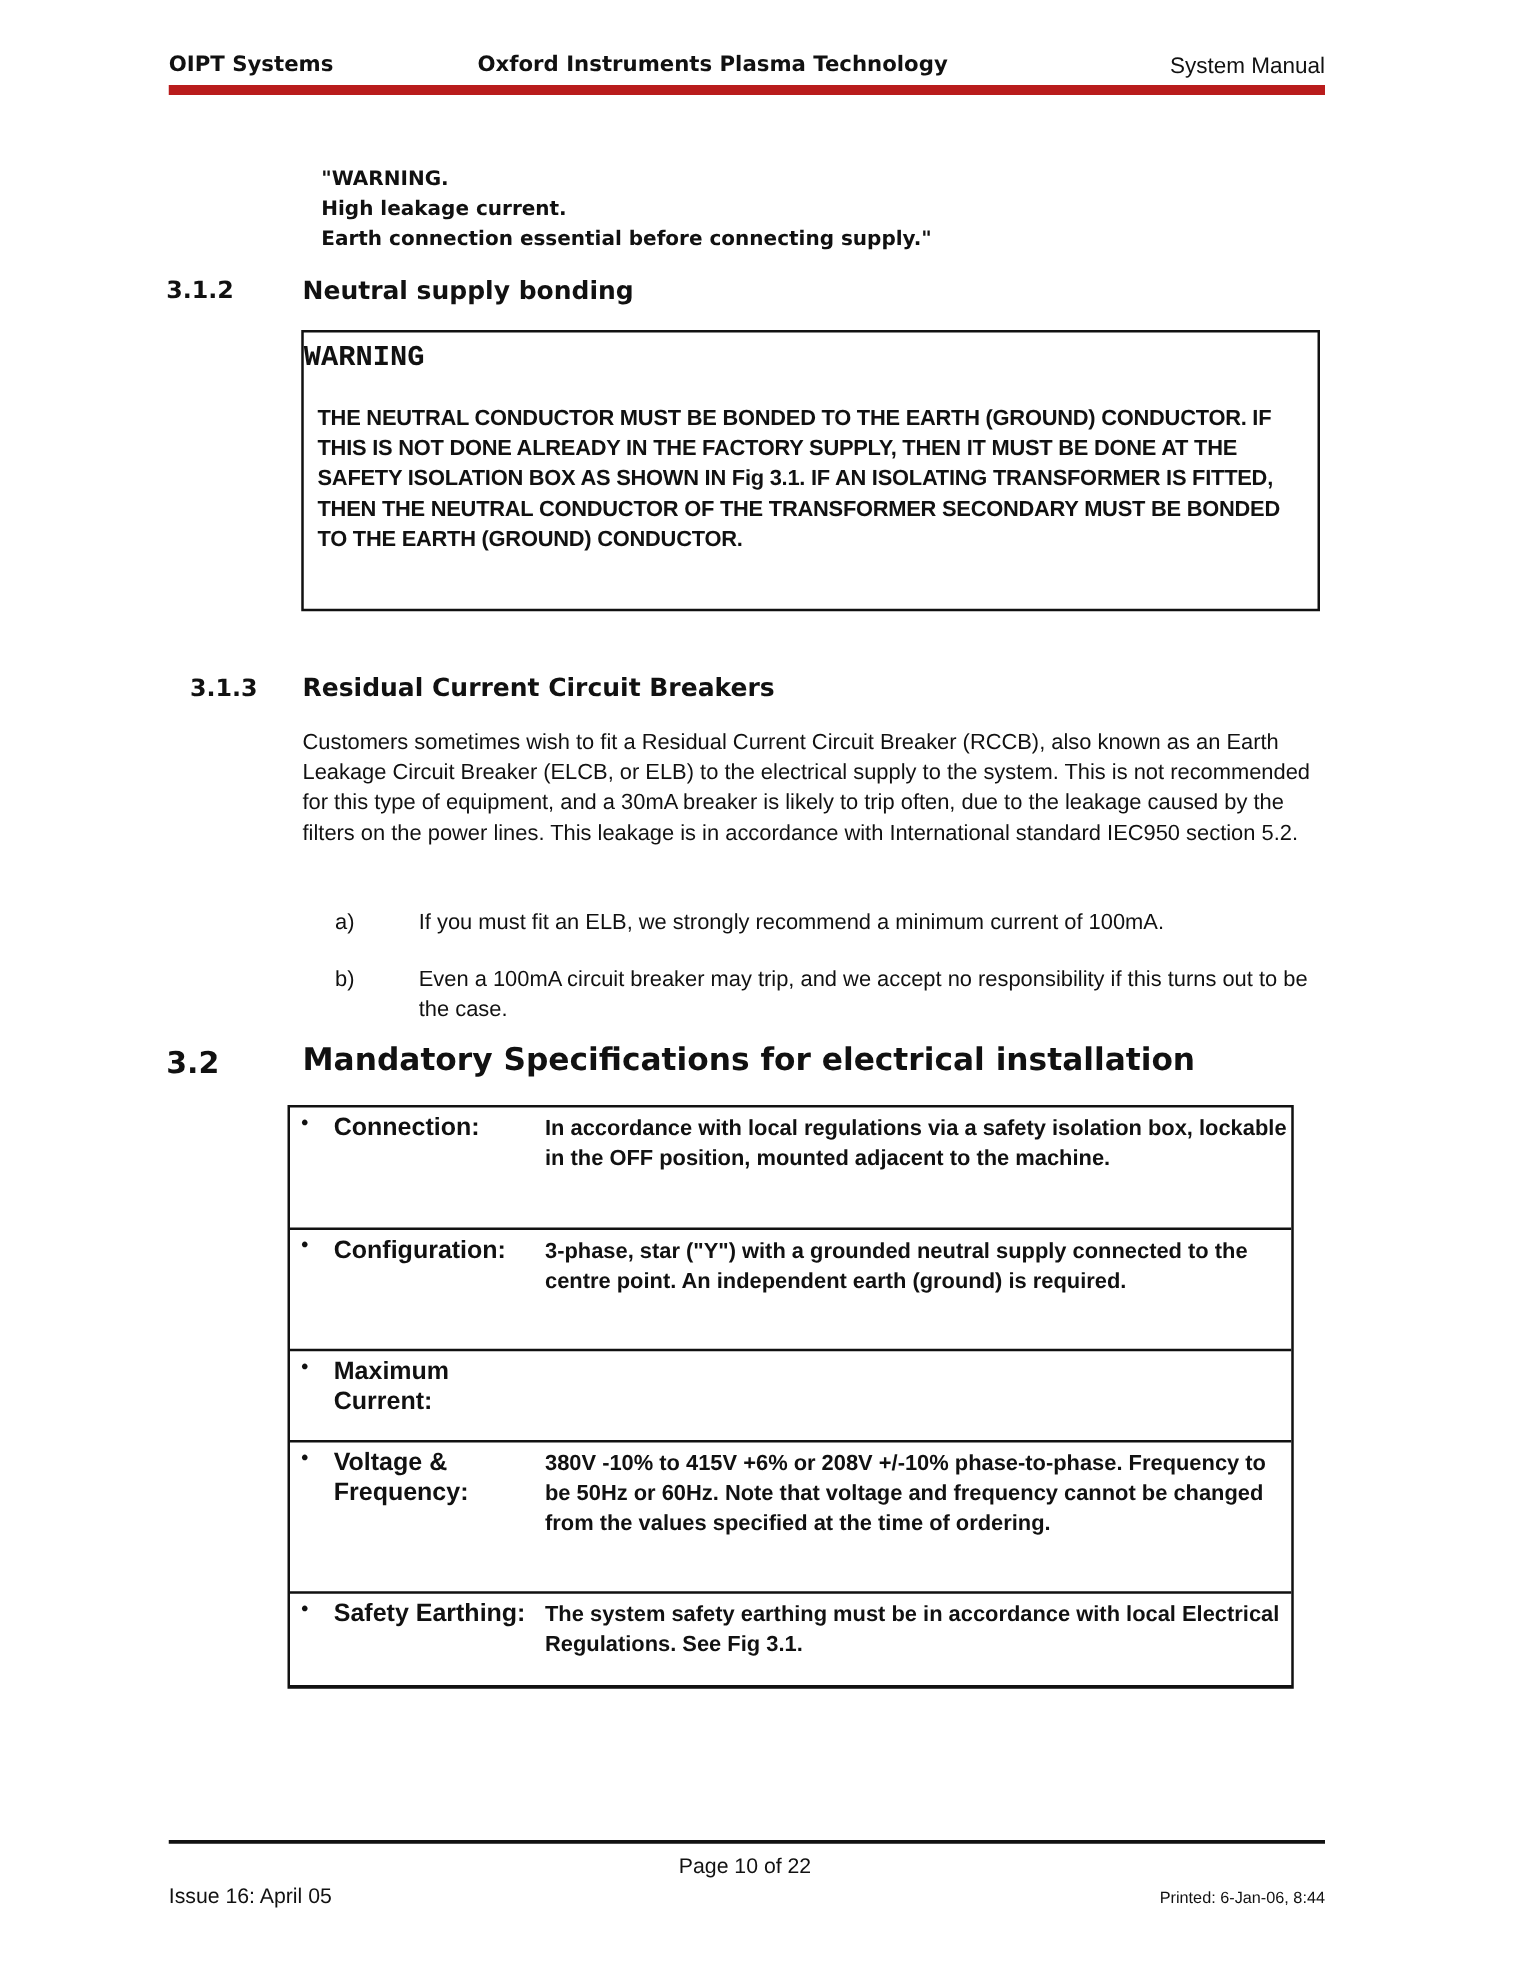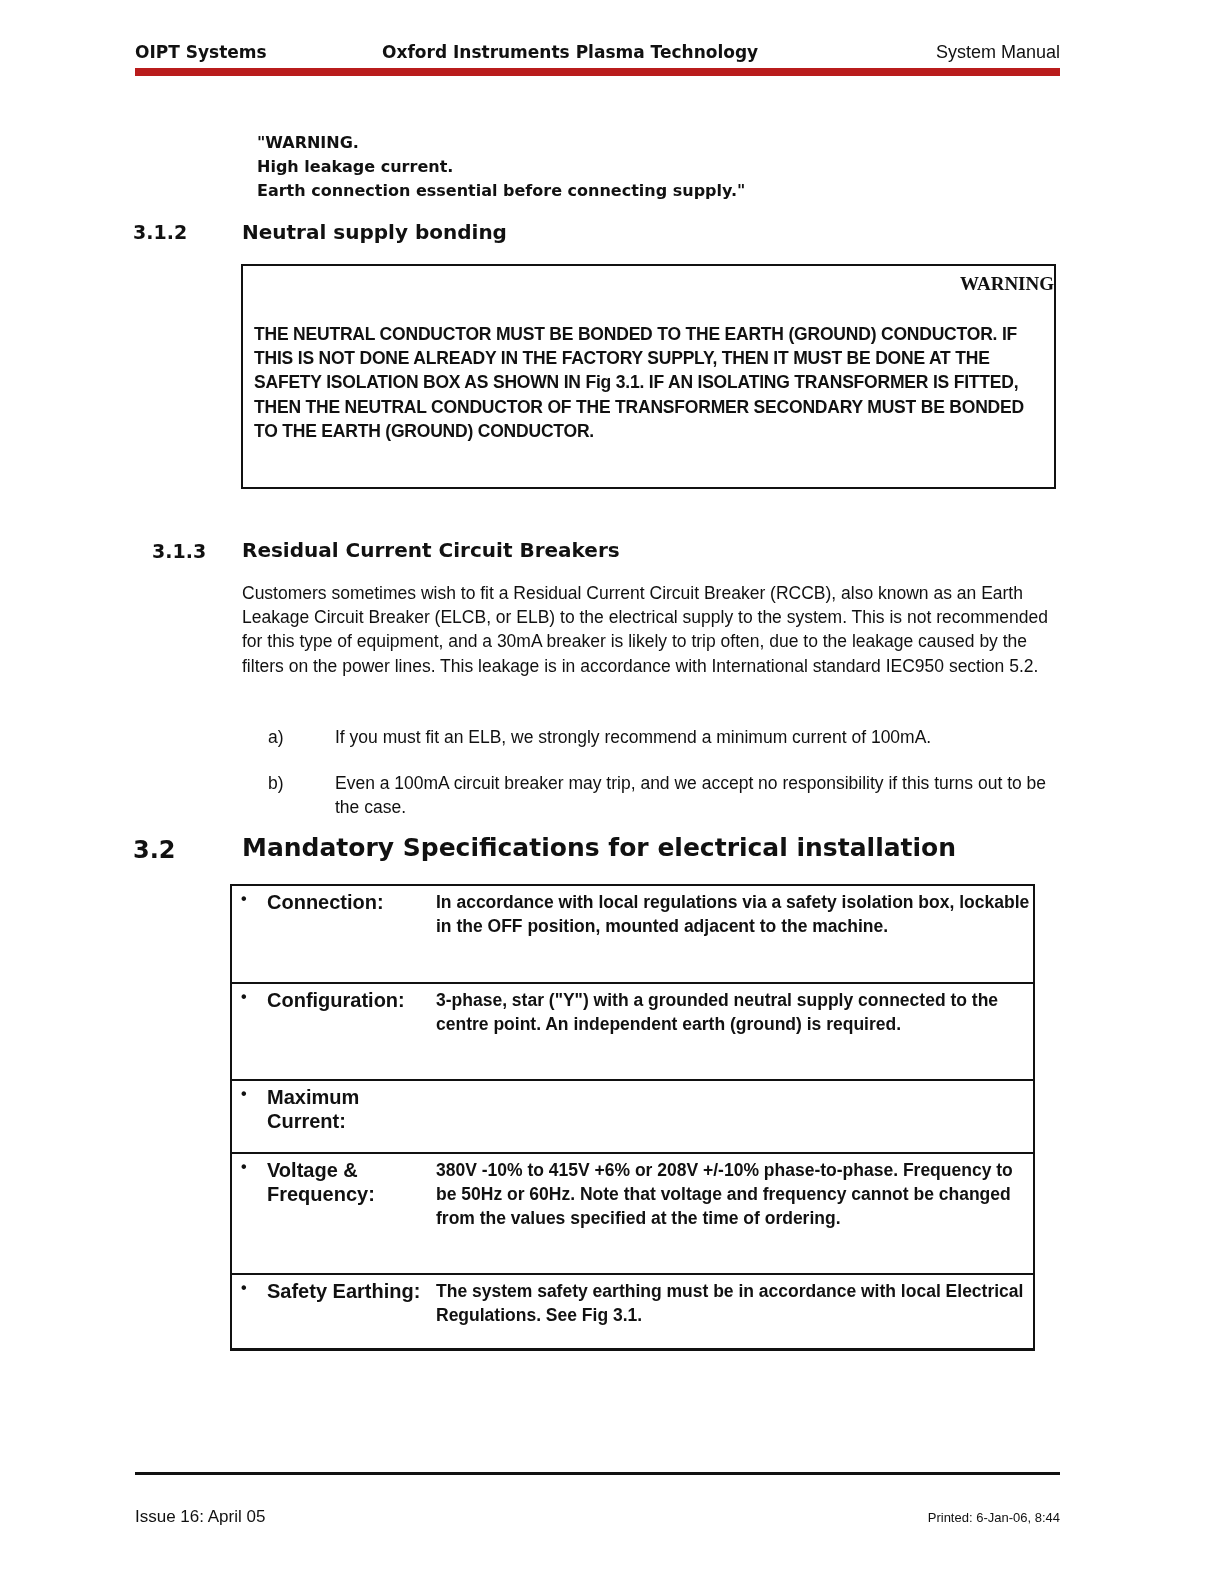--- a/index.html
+++ b/index.html
@@ -15,21 +15,21 @@
   
   .quote { position: absolute; top: 131px; left: 257px; font-family: "DejaVu Sans", sans-serif; font-weight: bold; font-size: 16px; line-height: 24px; }
 
   .secnum { position: absolute; left: 133px; font-family: "DejaVu Sans", sans-serif; font-weight: bold; font-size: 19px; }
   .sectitle { position: absolute; left: 242px; font-family: "DejaVu Sans", sans-serif; font-weight: bold; font-size: 20px; }
   .secnum.big { font-size: 24px; }
   .sectitle.big { font-size: 25px; }
 
   
   .wbox { position: absolute; top: 264px; left: 241px; width: 815px; height: 225px; border: 2px solid #111; box-sizing: border-box; }
-  .wbox .wtitle { position: absolute; top: 7px; left: 0; width: 100%; text-align: right; font-family: Liberation Serif, serif; font-weight: bold; font-size: 19px; }
+  .wbox .wtitle { position: absolute; top: 7px; left: 0; width: 100%; text-align: left; font-family: Liberation Mono, monospace; font-weight: bold; font-size: 23px; }
   .wbox .wbody { position: absolute; top: 56px; left: 11px; width: 790px; font-family: "Liberation Sans", sans-serif; font-weight: bold; font-size: 17.5px; line-height: 24.2px; letter-spacing: -0.2px; }
 
   .para { position: absolute; top: 581px; left: 242px; width: 820px; font-family: "Liberation Sans", sans-serif; font-size: 17.5px; line-height: 24.2px; }
 
   .li { position: absolute; left: 268px; font-family: "Liberation Sans", sans-serif; font-size: 17.5px; line-height: 24px; }
   .li .lbl { position: absolute; left: 0; }
   .li .txt { position: absolute; left: 67px; width: 730px; }
 
   
   .spec { position: absolute; top: 884px; left: 230px; width: 805px; border: 2px solid #111; box-sizing: border-box; border-bottom-width: 3px; }
@@ -108,15 +108,16 @@
   <div class="row" style="height:73px;">
     <span class="bullet">•</span>
     <span class="key">Safety Earthing:</span>
     <span class="val">The system safety earthing must be in accordance with local Electrical Regulations. See Fig 3.1.</span>
   </div>
 </div>
 
 <div class="ftr">
   <span class="f-issue">Issue 16: April 05</span>
   <div class="f-center">
+    <div>Page 10 of 22</div>
   </div>
   <span class="f-printed">Printed: 6-Jan-06, 8:44</span>
 </div>
 
 </body></html>

